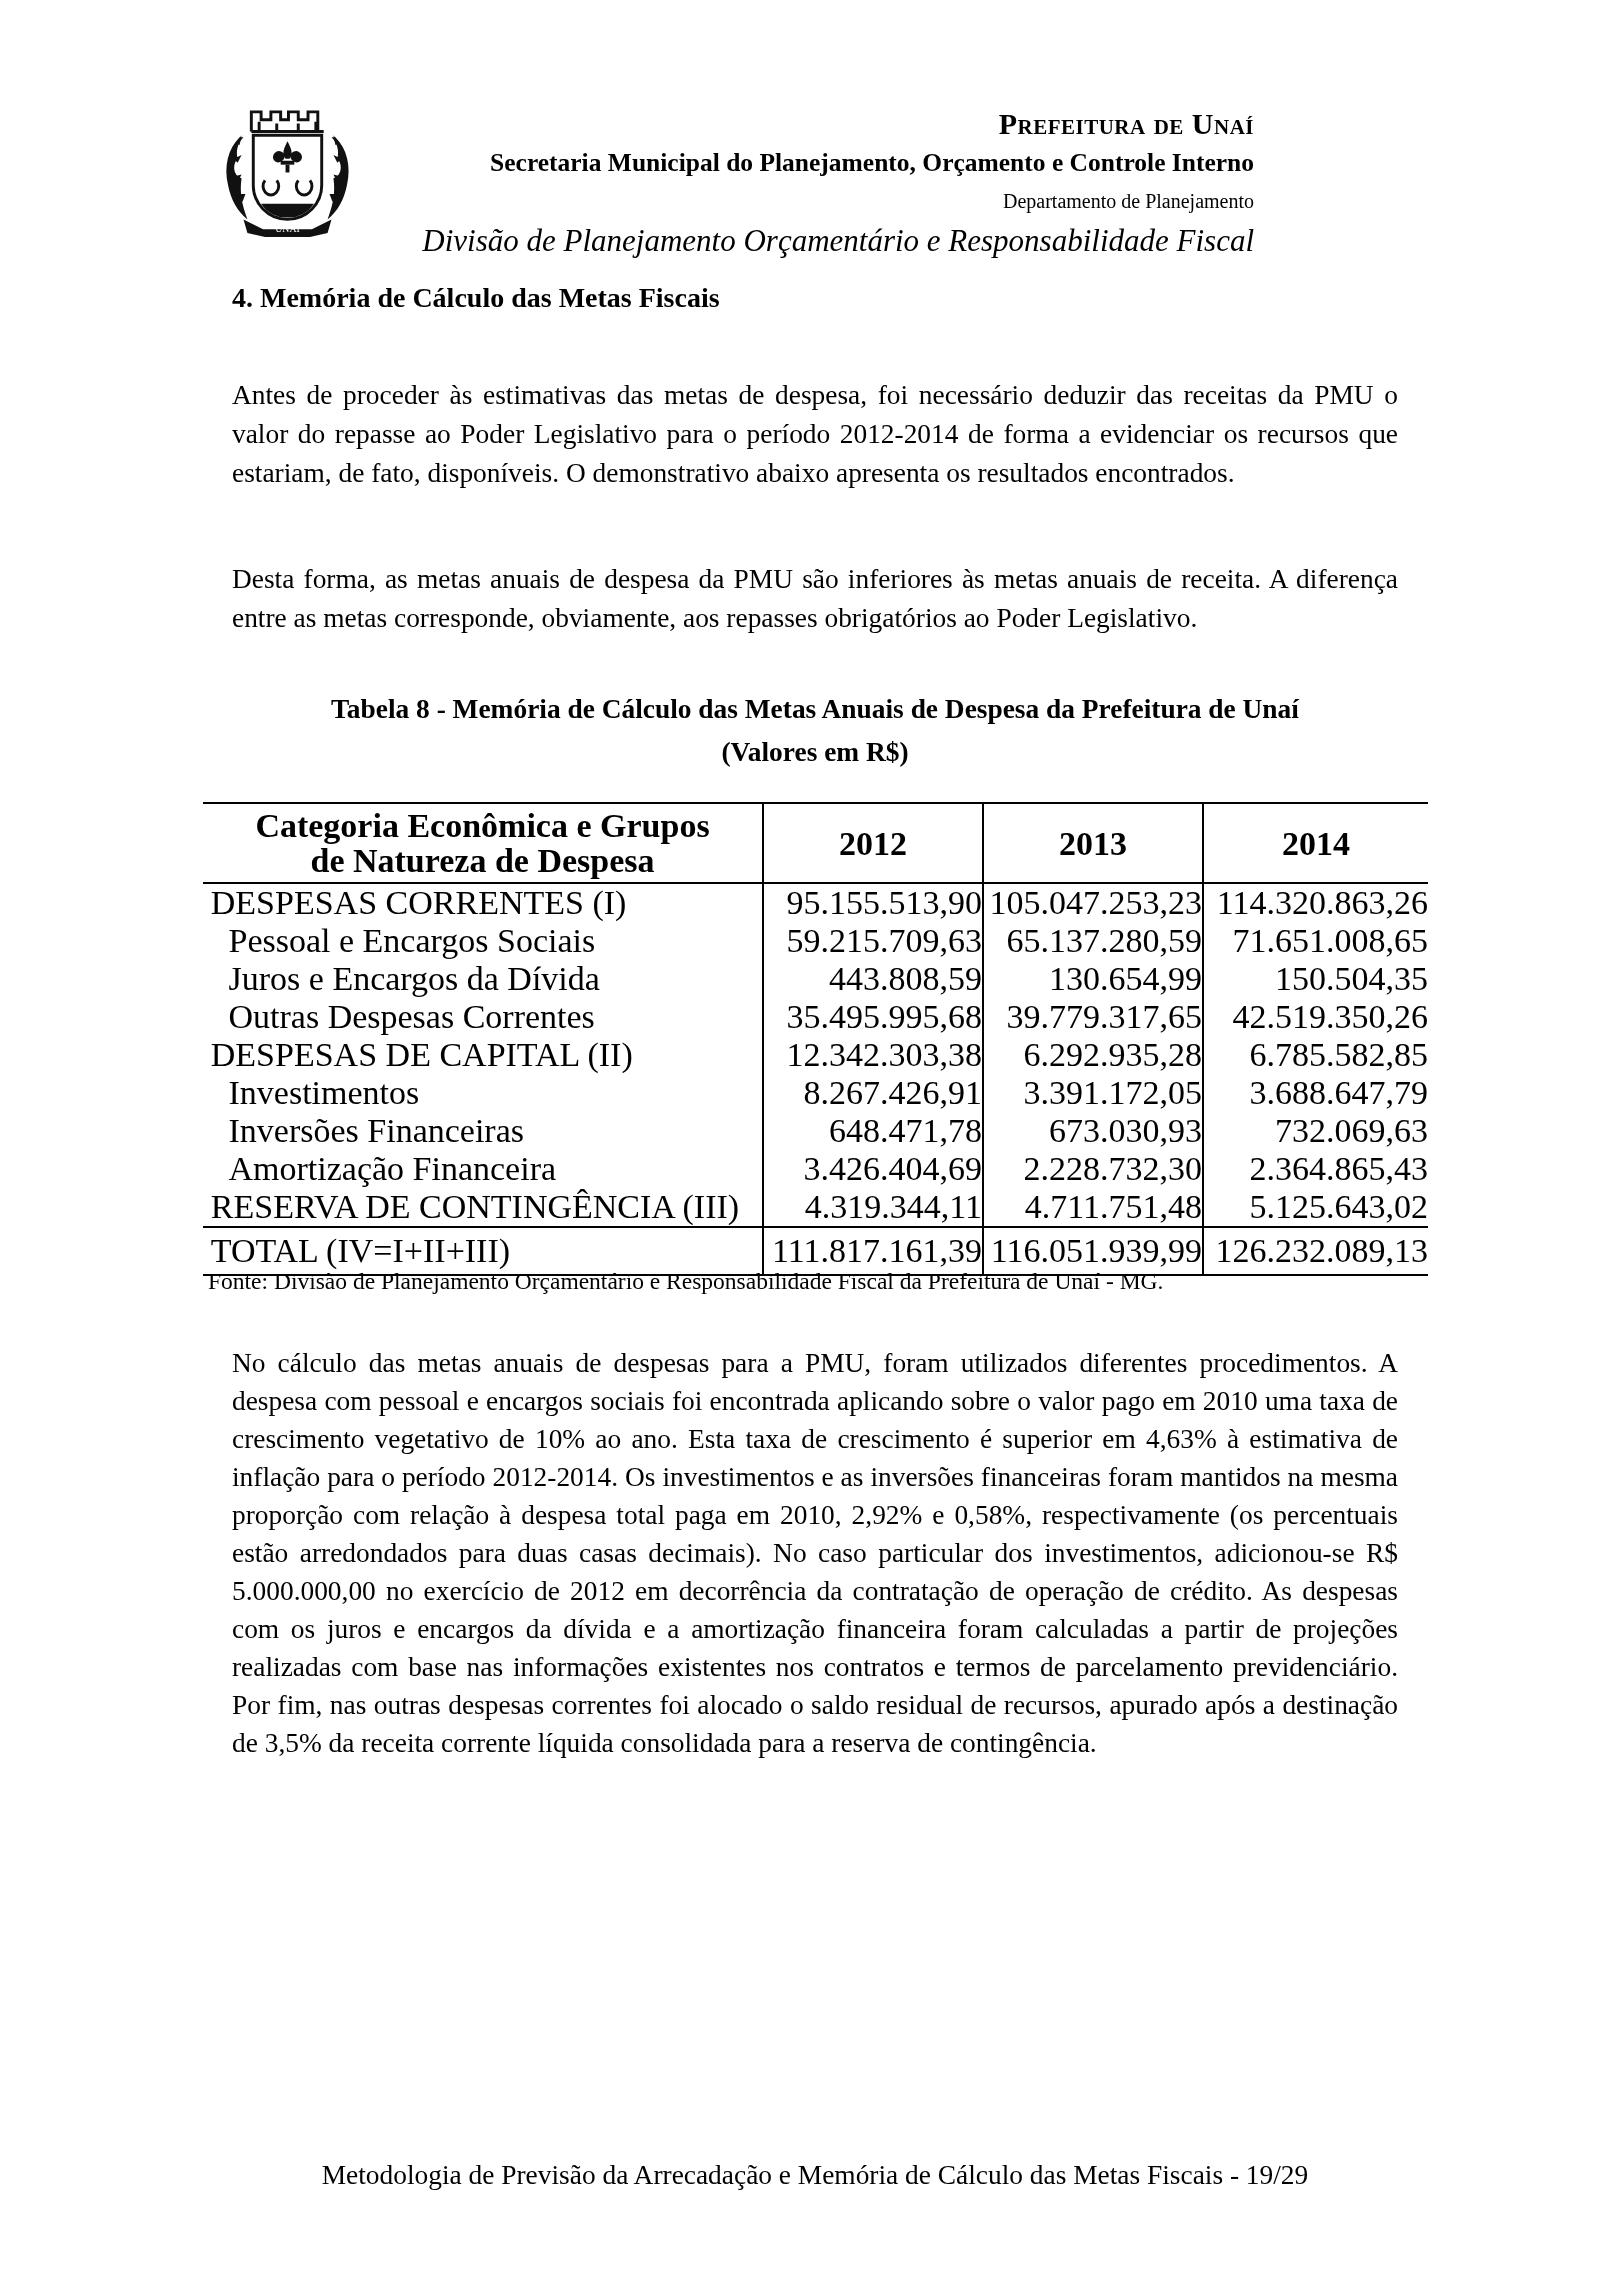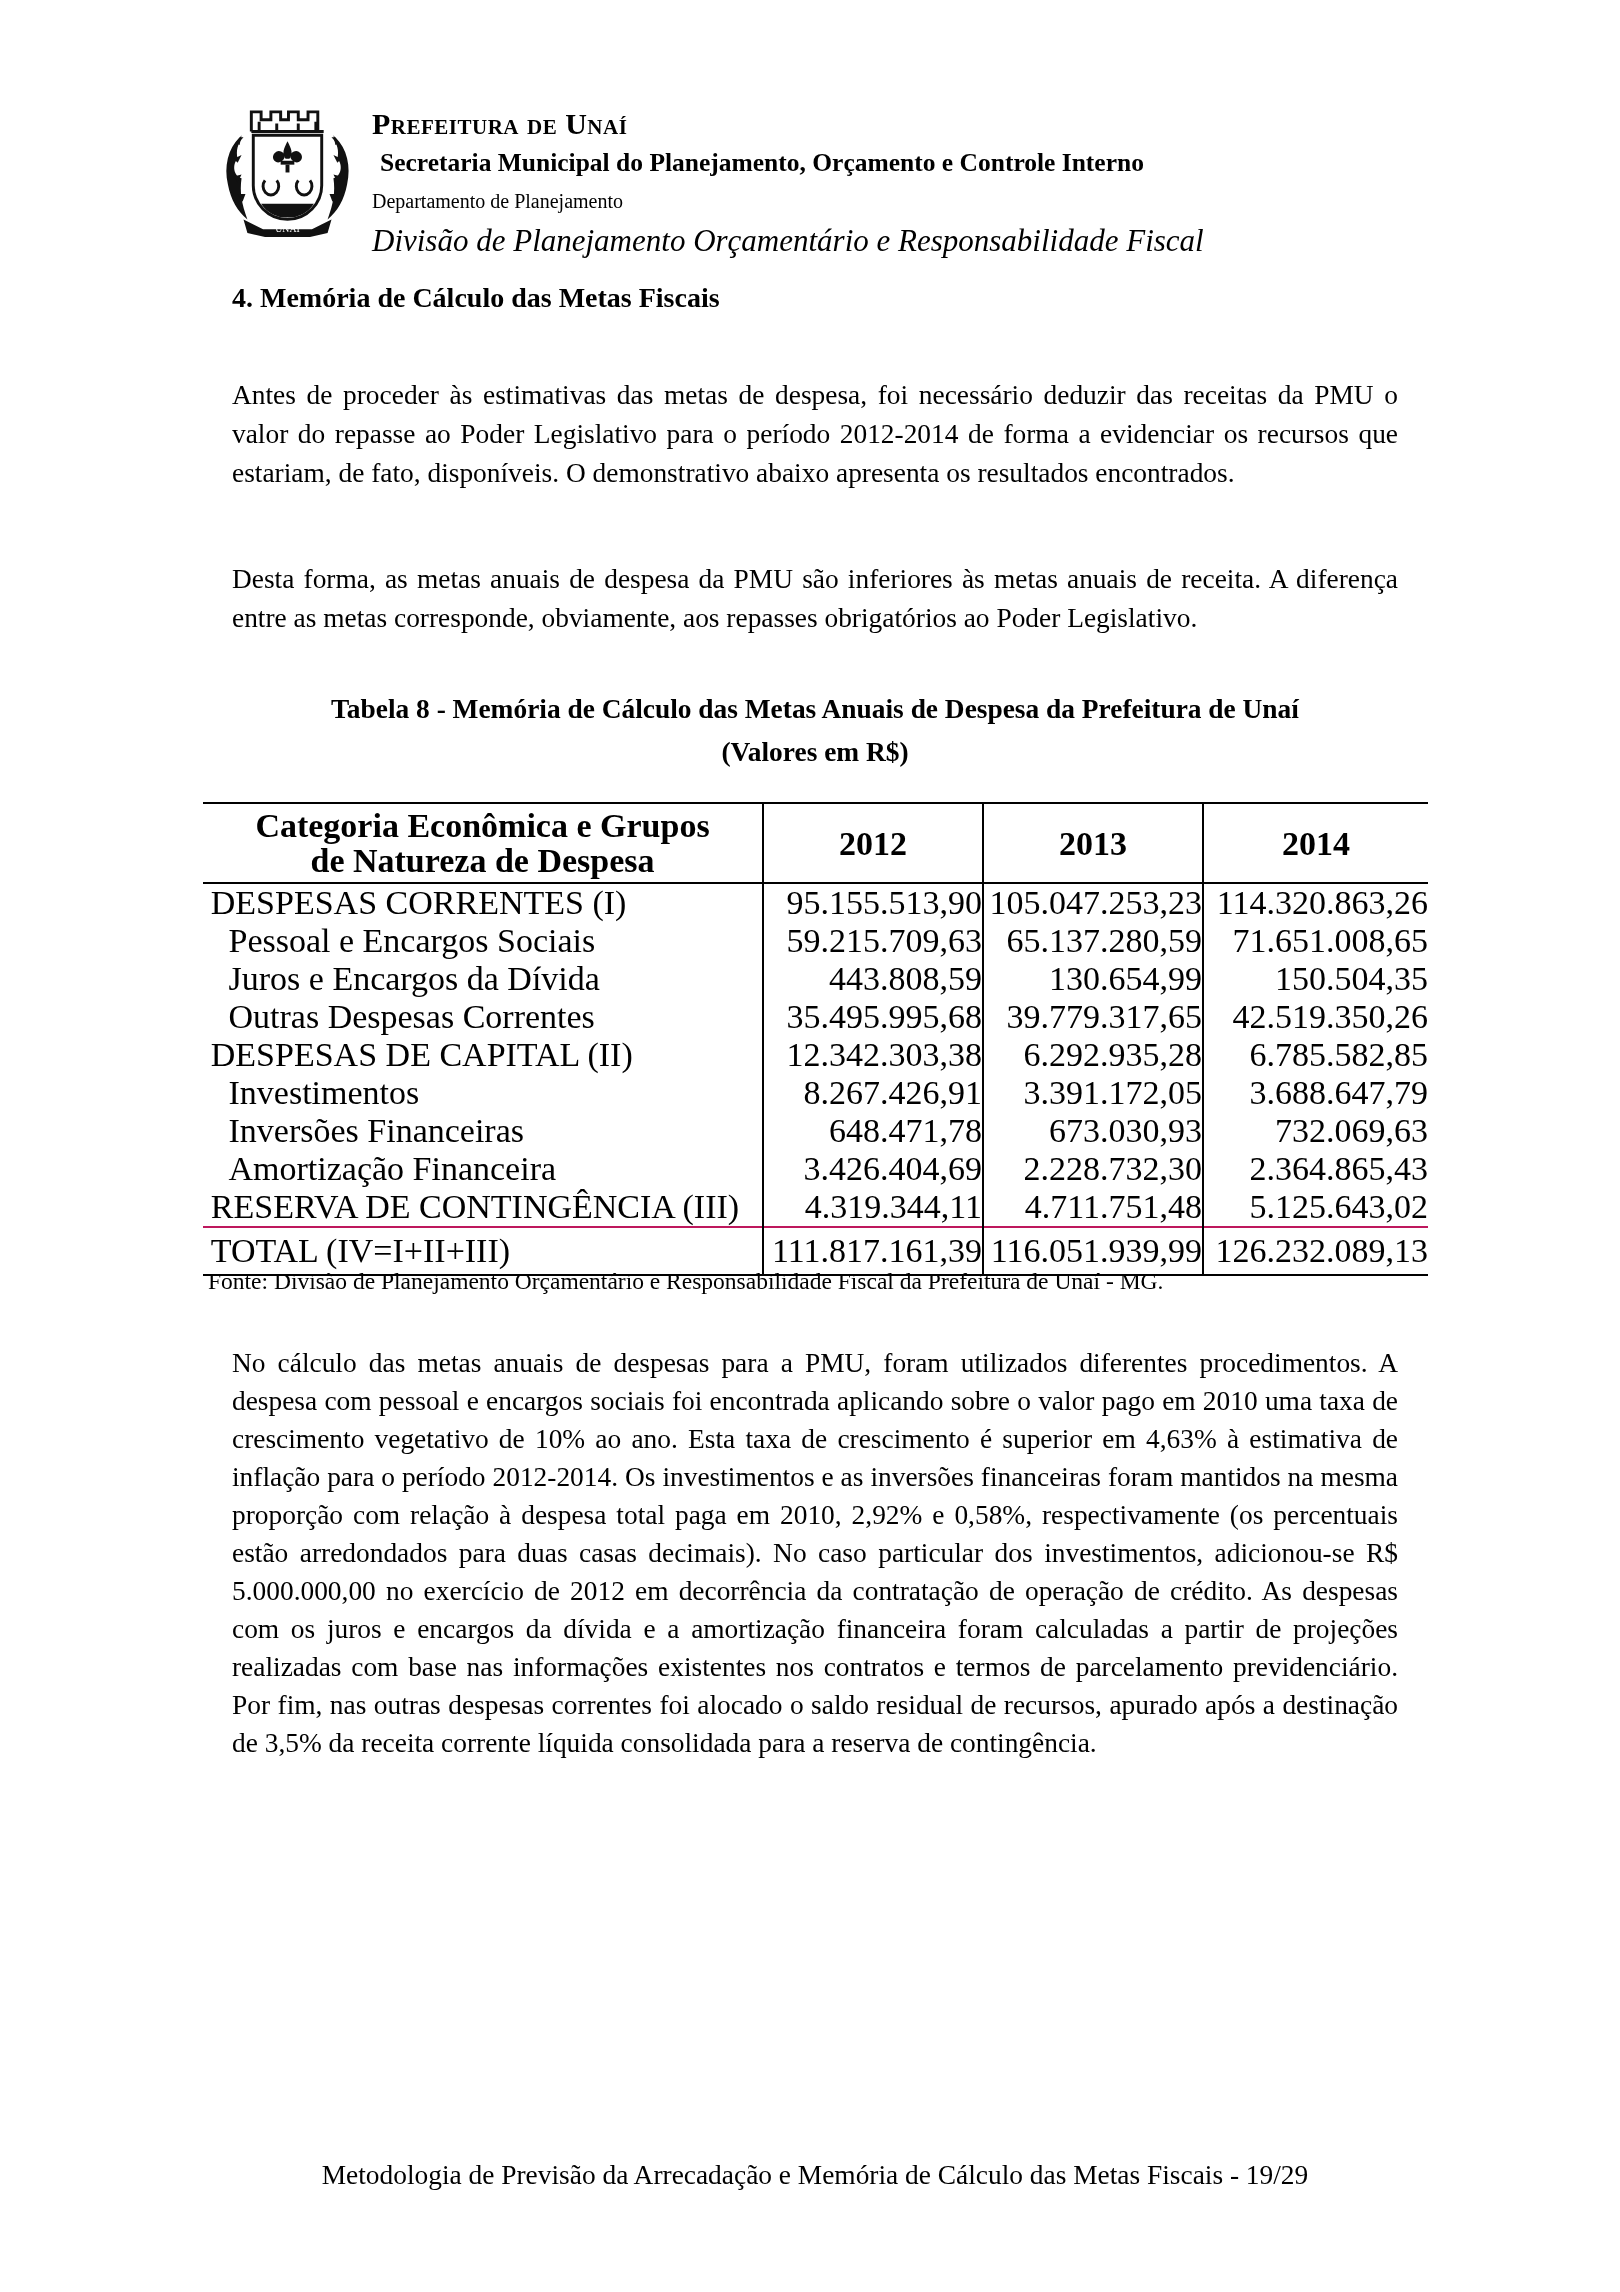--- a/index.html
+++ b/index.html
@@ -7,21 +7,21 @@
     position:relative;
     width:1620px;height:2293px;
     margin:0 auto;
     background:#ffffff;
     color:#000;
     font-family:"Liberation Serif","DejaVu Serif",serif;
     overflow:hidden;
   }
   
   .logo{position:absolute;left:222px;top:98px;width:131px;height:147px;}
-  .letterhead{position:absolute;left:372px;top:104px;width:882px;}
+  .letterhead{position:absolute;left:372px;top:104px;width:882px;text-align:right;}
   .lh-line{display:block;line-height:39px;white-space:nowrap;}
   .lh1{font-size:30px;font-weight:bold;font-variant:small-caps;letter-spacing:0.5px;}
   .lh2{font-size:25.5px;font-weight:bold;margin-left:8px;}
   .lh3{font-size:20px;}
   .lh4{font-size:31px;font-style:italic;}
   
   .section-title{position:absolute;left:232px;top:282px;font-size:28px;font-weight:bold;white-space:nowrap;}
   .body-para{position:absolute;left:232px;width:1166px;text-align:justify;font-size:27.4px;line-height:39px;}
   .p1{top:349px;}
   .p2{top:533px;}
@@ -35,21 +35,21 @@
     border-top:2.9px solid #000;border-bottom:2.9px solid #000;font-size:34px;}
   table.fiscal th{border-bottom:2.9px solid #000;font-weight:bold;text-align:center;
     vertical-align:middle;height:78px;padding:0;line-height:35px;}
   table.fiscal th span{display:block;}
   table.fiscal td{height:37px;padding:0;vertical-align:middle;white-space:nowrap;overflow:hidden;}
   table.fiscal th + th, table.fiscal td + td{border-left:2px solid #000;}
   td.cell-label{text-align:left;}
   td.cell-value{text-align:right;padding-right:15.7px;margin-left:8px;}
   tr.row-group td.cell-label, tr.row-total td.cell-label{padding-left:7.8px;margin-left:36px;}
   tr.row-item  td.cell-label{padding-left:25.5px;}
-  tr.row-total td{border-top:2px solid #be185d;height:46px;}
+  tr.row-total td{border-top:2px solid #000000;height:46px;}
   .tbl-source{position:absolute;left:208px;top:1268px;font-size:23.5px;white-space:nowrap;}
   
   .page-footer{position:absolute;left:232px;top:2160px;width:1166px;text-align:center;font-size:27.4px;}
 </style>
 </head>
 <body>
 
 <div class="page">
 
   <svg class="logo" viewBox="0 0 134 150" xmlns="http://www.w3.org/2000/svg">

